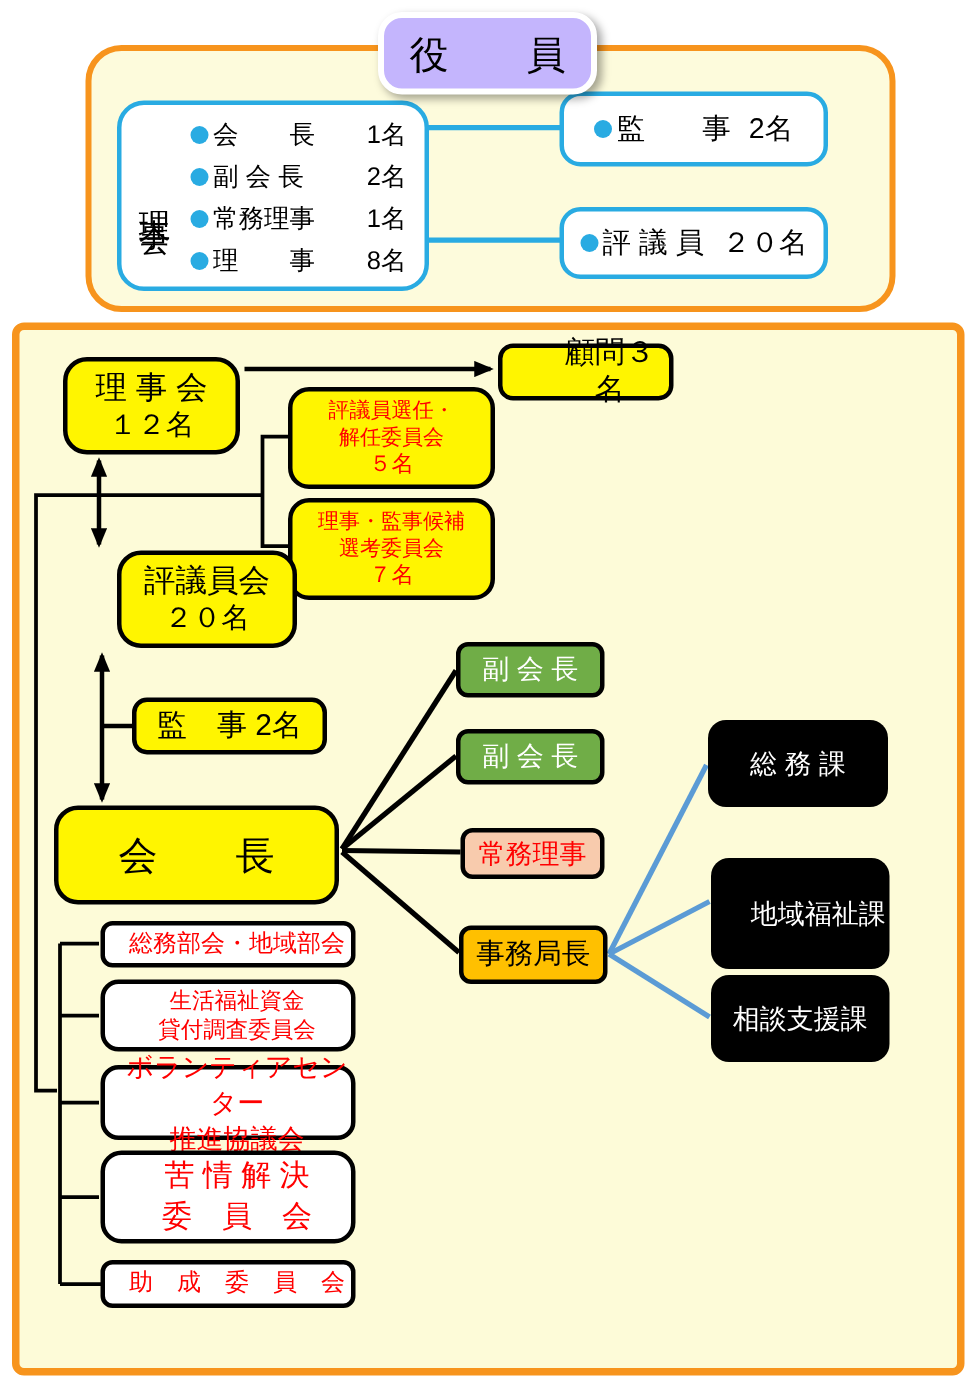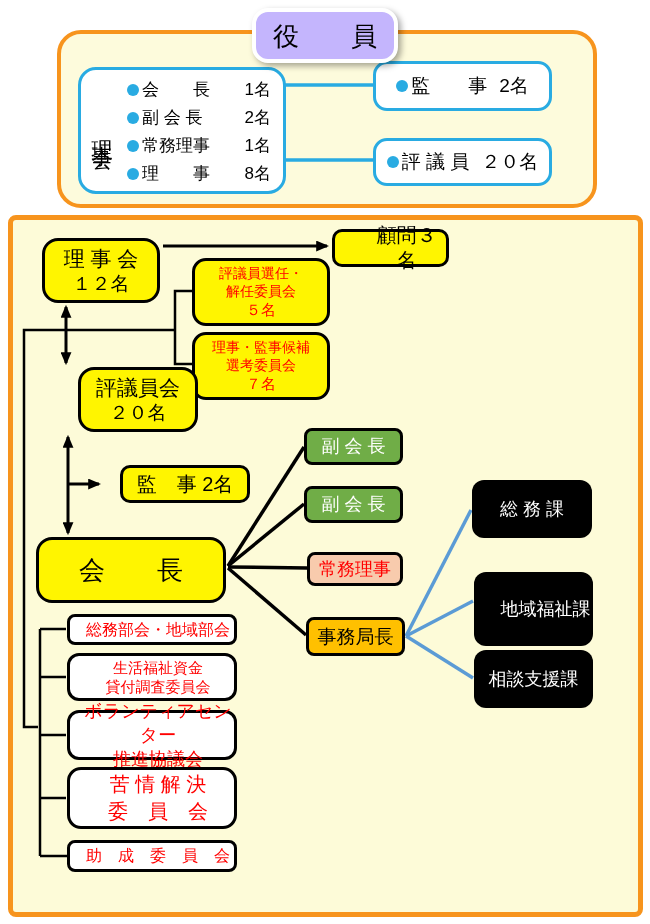--- a/index.html
+++ b/index.html
@@ -164,21 +164,21 @@
     <div>理事・監事候補</div>
     <div>選考委員会</div>
     <div style="font-size:15px;">７名</div>
   </div>
 
   <div class="node yellow" style="left:42px;top:367px;width:120px;height:65px;border-radius:16px;font-size:21px;margin-left:36px;">
     <div>評議員会</div>
     <div style="font-size:19px;">２０名</div>
   </div>
 
-  <div class="node yellow" style="left:120px;top:465px;width:130px;height:38px;border-radius:10px;font-size:20px;">
+  <div class="node yellow" style="left:88px;top:465px;width:130px;height:38px;border-radius:10px;font-size:20px;">
     <div>監　事 2名</div>
   </div>
 
   <div class="node yellow" style="left:36px;top:537px;width:190px;height:66px;border-radius:16px;font-size:26px;">
     <div>会　　長</div>
   </div>
 
   <div class="node green" style="left:304px;top:428px;width:99px;height:37px;border-radius:8px;font-size:18px;">
     <div>副 会 長</div>
   </div>

